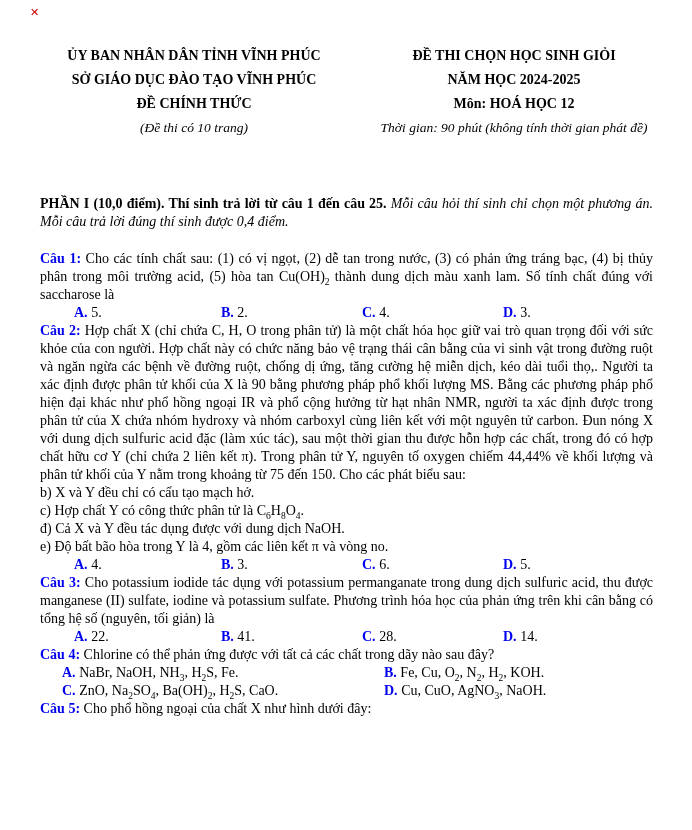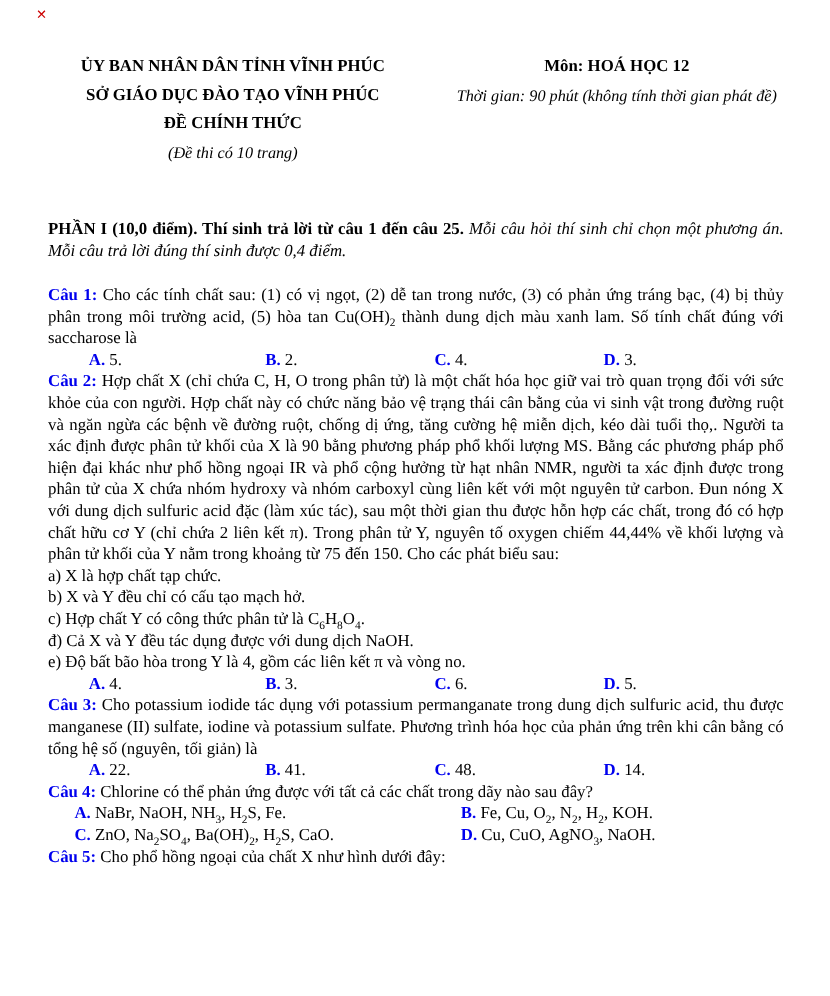--- a/index.html
+++ b/index.html
@@ -15,21 +15,21 @@
   .header{position:absolute;top:44px;left:0;width:692px;}
   .hcol{position:absolute;text-align:center;}
   .hcol-left{left:26px;width:336px;}
   .hcol-right{left:366px;width:296px;}
   .hline{font-weight:bold;font-size:14px;line-height:24px;white-space:nowrap;}
   .hnote{font-style:italic;font-size:13.5px;line-height:23px;white-space:nowrap;}
   .docbody{
     position:absolute;top:183px;left:40px;width:613px;
     font-size:14px;line-height:18px;
   }
-  .intro{text-align:justify;margin:0 0 19px 0;}
+  .intro{text-align:justify;margin:12px 0 19px 0;}
   .intro .lead{font-weight:bold;}
   .intro .rest{font-style:italic;}
   .qtext{text-align:justify;margin:0;}
   .qlabel{color:var(--blue);font-weight:bold;}
   .stmt{margin:0;}
   .optrow{position:relative;height:18px;margin:0;}
   .opt{position:absolute;top:0;white-space:nowrap;}
   .okey{color:var(--blue);font-weight:bold;}
   .c4-0{left:34px;} .c4-1{left:181px;} .c4-2{left:322px;} .c4-3{left:463px;}
   .c2-0{left:22px;} .c2-1{left:317px;margin-left:27px;}
@@ -41,20 +41,22 @@
 <div class="xmark">✕</div>
 
 <div class="header">
   <div class="hcol hcol-left">
     <div class="hline">ỦY BAN NHÂN DÂN TỈNH VĨNH PHÚC</div>
     <div class="hline">SỞ GIÁO DỤC ĐÀO TẠO VĨNH PHÚC</div>
     <div class="hline">ĐỀ CHÍNH THỨC</div>
     <div class="hnote">(Đề thi có 10 trang)</div>
   </div>
   <div class="hcol hcol-right">
+    <div class="hline">ĐỀ THI CHỌN HỌC SINH GIỎI</div>
+    <div class="hline">NĂM HỌC 2024-2025</div>
     <div class="hline">Môn: HOÁ HỌC 12</div>
     <div class="hnote">Thời gian: 90 phút (không tính thời gian phát đề)</div>
   </div>
 </div>
 
 <div class="docbody">
 
   <p class="intro"><span class="lead">PHẦN I (10,0 điểm). Thí sinh trả lời từ câu 1 đến câu 25.</span> <span class="rest">Mỗi câu hỏi thí sinh chỉ chọn một phương án. Mỗi câu trả lời đúng thí sinh được 0,4 điểm.</span></p>
 
   <div>
@@ -62,39 +64,38 @@
     <div class="optrow">
       <span class="opt c4-0"><span class="okey">A.</span> <span>5.</span></span>
       <span class="opt c4-1"><span class="okey">B.</span> <span>2.</span></span>
       <span class="opt c4-2"><span class="okey">C.</span> <span>4.</span></span>
       <span class="opt c4-3"><span class="okey">D.</span> <span>3.</span></span>
     </div>
   </div>
 
   <div>
     <p class="qtext"><span class="qlabel">Câu 2:</span> <span>Hợp chất X (chỉ chứa C, H, O trong phân tử) là một chất hóa học giữ vai trò quan trọng đối với sức khỏe của con người. Hợp chất này có chức năng bảo vệ trạng thái cân bằng của vi sinh vật trong đường ruột và ngăn ngừa các bệnh về đường ruột, chống dị ứng, tăng cường hệ miễn dịch, kéo dài tuổi thọ,. Người ta xác định được phân tử khối của X là 90 bằng phương pháp phổ khối lượng MS. Bằng các phương pháp phổ hiện đại khác như phổ hồng ngoại IR và phổ cộng hưởng từ hạt nhân NMR, người ta xác định được trong phân tử của X chứa nhóm hydroxy và nhóm carboxyl cùng liên kết với một nguyên tử carbon. Đun nóng X với dung dịch sulfuric acid đặc (làm xúc tác), sau một thời gian thu được hỗn hợp các chất, trong đó có hợp chất hữu cơ Y (chỉ chứa 2 liên kết π). Trong phân tử Y, nguyên tố oxygen chiếm 44,44% về khối lượng và phân tử khối của Y nằm trong khoảng từ 75 đến 150. Cho các phát biểu sau:</span></p>
-    <div class="stmt">a) X là hợp chất tạp chức.</div>
     <div class="stmt">b) X và Y đều chỉ có cấu tạo mạch hở.</div>
     <div class="stmt">c) Hợp chất Y có công thức phân tử là C<sub>6</sub>H<sub>8</sub>O<sub>4</sub>.</div>
     <div class="stmt">đ) Cả X và Y đều tác dụng được với dung dịch NaOH.</div>
     <div class="stmt">e) Độ bất bão hòa trong Y là 4, gồm các liên kết π và vòng no.</div>
     <div class="optrow">
       <span class="opt c4-0"><span class="okey">A.</span> <span>4.</span></span>
       <span class="opt c4-1"><span class="okey">B.</span> <span>3.</span></span>
       <span class="opt c4-2"><span class="okey">C.</span> <span>6.</span></span>
       <span class="opt c4-3"><span class="okey">D.</span> <span>5.</span></span>
     </div>
   </div>
 
   <div>
     <p class="qtext"><span class="qlabel">Câu 3:</span> <span>Cho potassium iodide tác dụng với potassium permanganate trong dung dịch sulfuric acid, thu được manganese (II) sulfate, iodine và potassium sulfate. Phương trình hóa học của phản ứng trên khi cân bằng có tổng hệ số (nguyên, tối giản) là</span></p>
     <div class="optrow">
       <span class="opt c4-0"><span class="okey">A.</span> <span>22.</span></span>
       <span class="opt c4-1"><span class="okey">B.</span> <span>41.</span></span>
-      <span class="opt c4-2"><span class="okey">C.</span> <span>48.</span></span>
+      <span class="opt c4-2"><span class="okey">C.</span> <span>28.</span></span>
       <span class="opt c4-3"><span class="okey">D.</span> <span>14.</span></span>
     </div>
   </div>
 
   <div>
     <p class="qtext"><span class="qlabel">Câu 4:</span> <span>Chlorine có thể phản ứng được với tất cả các chất trong dãy nào sau đây?</span></p>
     <div class="optrow">
       <span class="opt c2-0"><span class="okey">A.</span> <span>NaBr, NaOH, NH<sub>3</sub>, H<sub>2</sub>S, Fe.</span></span>
       <span class="opt c2-1"><span class="okey">B.</span> <span>Fe, Cu, O<sub>2</sub>, N<sub>2</sub>, H<sub>2</sub>, KOH.</span></span>
     </div>

